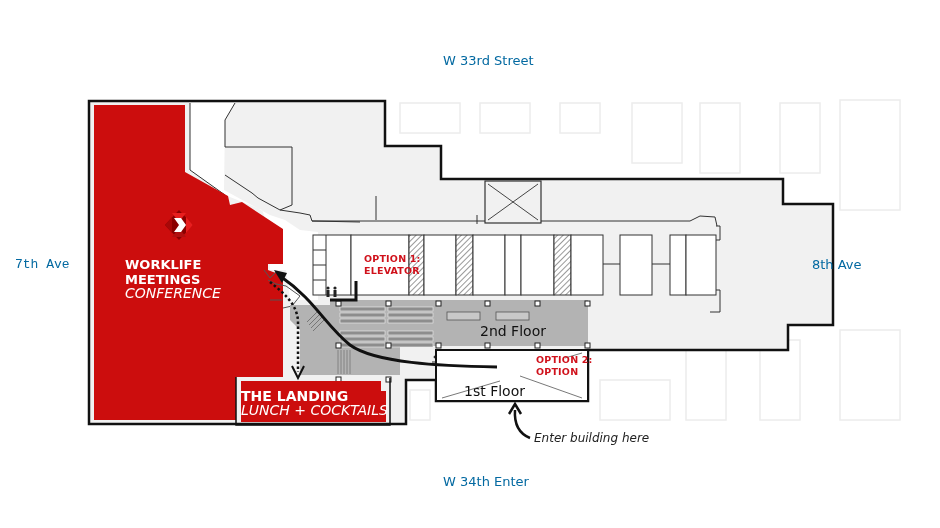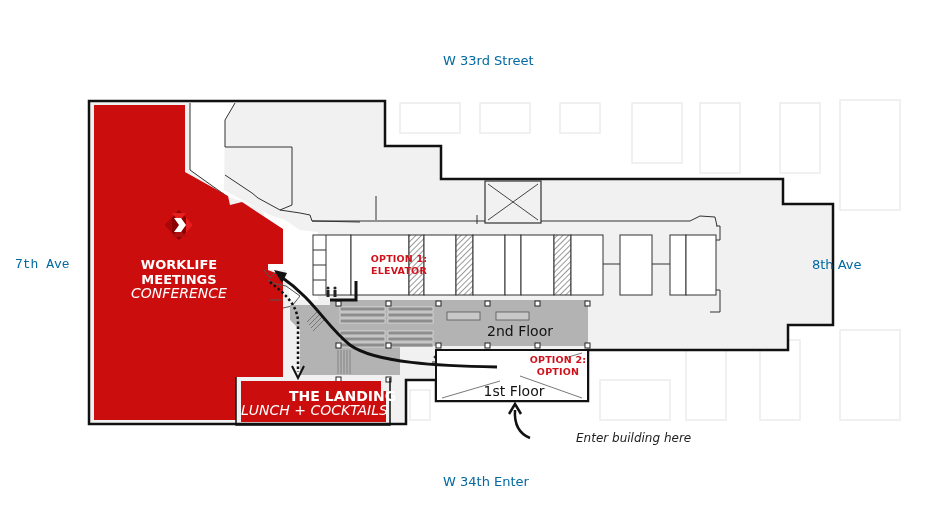--- a/index.html
+++ b/index.html
@@ -1,19 +1,19 @@
 <!DOCTYPE html>
 <html><head>
 <meta charset="utf-8">
 <style>
   html, body { margin:0; padding:0; background:#ffffff; }
   body { width:940px; height:528px; position:relative; overflow:hidden; font-family:"Liberation Sans", sans-serif; }
   svg.map { position:absolute; left:0; top:0; }
   .street { position:absolute; font-family:"DejaVu Sans", sans-serif; font-size:13px; color:#0369a1; white-space:nowrap; }
-  .lbl { position:absolute; text-align:center; white-space:nowrap; }
+  .lbl { position:absolute; white-space:nowrap; }
   .red-lbl { color:#d0111b; font-family:"DejaVu Sans", sans-serif; font-weight:bold; font-size:9.5px; line-height:12px; letter-spacing:0.2px;margin-left:28px; }
   .floor-lbl { font-family:"DejaVu Sans", sans-serif; font-size:14px; color:#111; }
   .venue-title { color:#fff; font-family:"DejaVu Sans", sans-serif; font-weight:bold; font-size:13px; line-height:15px; }
   .venue-sub { color:#fff; font-family:"DejaVu Sans", sans-serif; font-style:italic; font-size:14px; line-height:12px; }
   .enter { position:absolute; font-family:"DejaVu Sans", sans-serif; font-style:italic; font-size:12px; color:#222; white-space:nowrap; }
 </style>
 </head>
 <body>
 
 <svg class="map" width="940" height="528" viewBox="0 0 940 528">
@@ -201,29 +201,29 @@
 <div class="street" style="left:15px; top:257px;font-family:Liberation Mono, monospace;">7th Ave</div>
 <div class="street" style="left:812px; top:257px;">8th Ave</div>
 
 <div class="lbl" style="left:125px; top:257px; width:108px;">
   <div class="venue-title">WORKLIFE</div>
   <div class="venue-title">MEETINGS</div>
   <div class="venue-sub">CONFERENCE</div>
 </div>
 
 <div class="lbl" style="left:241px; top:388px; width:145px;">
-  <div class="venue-title" style="font-size:14px; line-height:16px;padding-left:48px;">THE LANDING</div>
+  <div class="venue-title" style="font-size:14px; line-height:16px;">THE LANDING</div>
   <div class="venue-sub">LUNCH + COCKTAILS</div>
 </div>
 
 <div class="lbl red-lbl" style="left:336px; top:253px; width:70px;">
   <div>OPTION 1:</div>
   <div>ELEVATOR</div>
 </div>
-<div class="lbl red-lbl" style="left:495px; top:354px; width:70px;">
+<div class="lbl red-lbl" style="left:508px; top:354px; width:70px;">
   <div>OPTION 2:</div>
   <div>OPTION</div>
 </div>
 
-<div class="lbl floor-lbl" style="left:470px; top:323px; width:100px;">2nd Floor</div>
+<div class="lbl floor-lbl" style="left:480px; top:323px; width:100px;">2nd Floor</div>
 <div class="lbl floor-lbl" style="left:464px; top:383px; width:100px;">1st Floor</div>
 
-<div class="enter" style="left:534px; top:431px;margin-left:42px;">Enter building here</div>
+<div class="enter" style="left:534px; top:431px;">Enter building here</div>
 
 </body></html>

